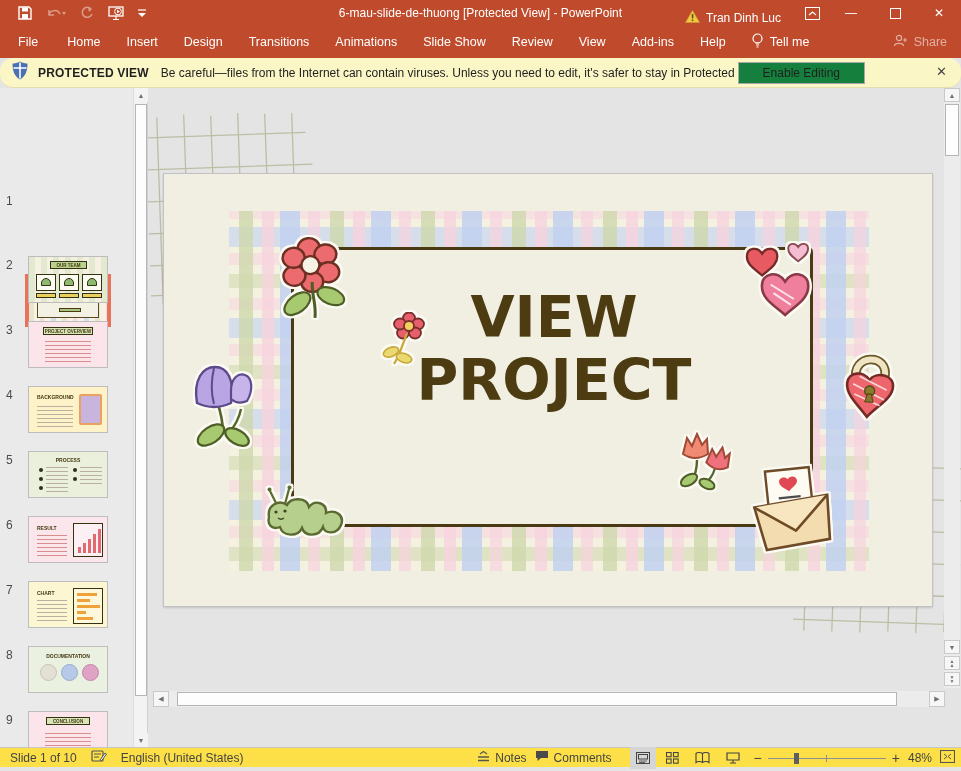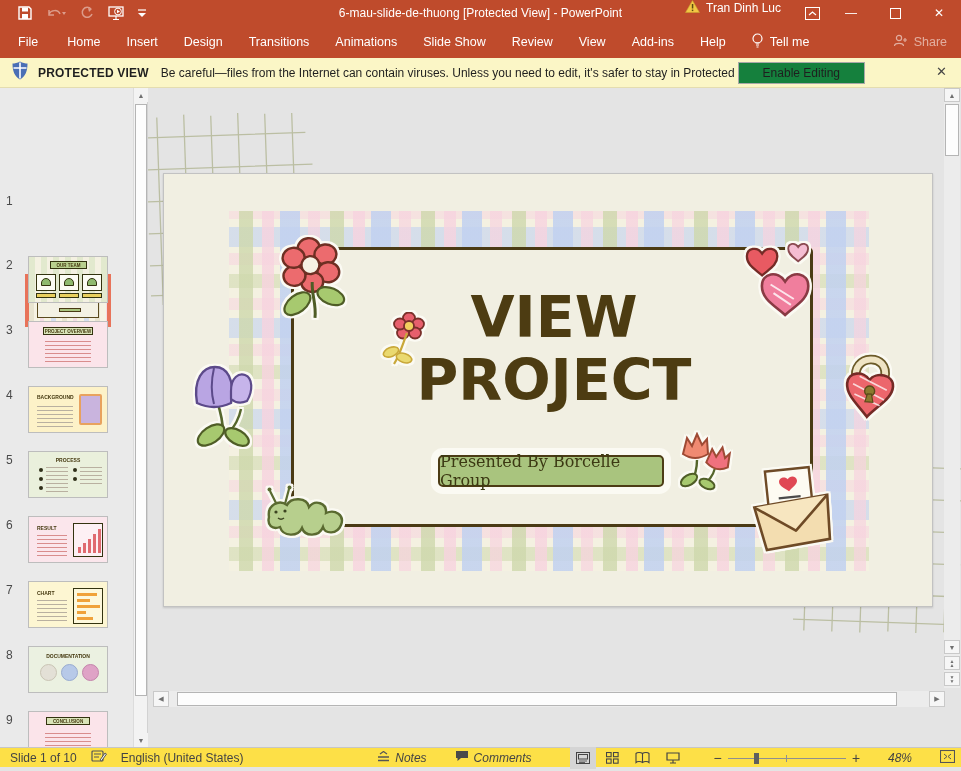--- a/index.html
+++ b/index.html
@@ -6,34 +6,34 @@
   html,body { width:961px; height:771px; }
   body { font-family:"Liberation Sans", sans-serif; background:#e4e4e4; }
   .app { position:relative; width:961px; height:771px; overflow:hidden; background:#e4e4e4; }
 
   
   .titlebar { position:absolute; left:0; top:0; width:961px; height:26px; background:#bf4b2c; display:flex; align-items:center; }
   .qat { display:flex; align-items:center; gap:14px; padding-left:18px; }
   .qat svg { display:block; }
   .qat .dim { opacity:.45; }
   .tb-title { position:absolute; left:0; right:0; top:0; height:26px; display:flex; align-items:center; justify-content:center; color:#fff; font-size:12px; pointer-events:none; }
-  .tb-right { position:absolute; right:0; top:0; height:26px; display:flex; align-items:flex-start; }
+  .tb-right { position:absolute; right:0; top:0; height:26px; display:flex; align-items:flex-end; }
   .tb-user { display:flex; align-items:center; gap:6px; color:#fff; font-size:12px; margin-right:14px; }
   .winbtn { width:44px; height:26px; display:flex; align-items:center; justify-content:center; color:#fff; font-size:12px; }
   .ribbon-disp { width:34px; height:26px; display:flex; align-items:center; justify-content:center; }
 
   
   .ribbon { position:absolute; left:0; top:26px; width:961px; height:32px; background:#bf4b2c; display:flex; align-items:center; }
   .rtab { color:#fff; font-size:12.5px; padding:0 13px; height:32px; display:flex; align-items:center; }
   .rtab.file { padding:0 16px; margin-left:2px; }
   .tellme { display:flex; align-items:center; gap:6px; color:#fff; font-size:12.5px; padding:0 12px; }
   .share { position:absolute; right:14px; top:0; height:32px; display:flex; align-items:center; gap:6px; color:rgba(255,255,255,.55); font-size:12.5px; }
 
   
-  .banner { position:absolute; left:0; top:58px; width:961px; height:30px; background:#fbf6c6; border-bottom:1px solid #e4ddb0; display:flex; align-items:center; }
+  .banner { position:absolute; left:0; top:58px; width:961px; height:30px; background:#fbf6c6; border-bottom:1px solid #e4ddb0; display:flex; align-items:center;border-radius:13px; }
   .banner .shield { margin:0 10px 0 12px; }
   .banner b { font-size:12px; color:#1f1f1f; margin-right:12px; letter-spacing:.2px; }
   .banner .msg { font-size:12px; color:#1f1f1f; }
   .banner .btn { position:absolute; right:96px; top:4px; height:22px; padding:0 24px; background:#15803d; border:1px solid #a8a8a8; font-size:12px; color:#1f1f1f; display:flex; align-items:center; }
   .banner .close { position:absolute; right:14px; top:6px; font-size:13px; color:#444; }
 
   
   .main { position:absolute; left:0; top:88px; width:961px; height:659px; }
 
   
@@ -90,21 +90,21 @@
   .vscroll-c { position:absolute; left:796px; top:0; width:16px; height:600px; background:#ececec; }
   .vscroll-c .sbtn { width:16px; background:#f6f6f6; border:1px solid #c9c9c9; }
   .vscroll-c .sthumb { position:absolute; left:1px; top:16px; width:14px; height:52px; background:#fdfdfd; border:1px solid #b5b5b5; }
   .hscroll { position:absolute; left:5px; top:603px; width:792px; height:16px; background:#ececec; }
   .hscroll .sbtn { width:16px; height:16px; background:#f6f6f6; border:1px solid #c9c9c9; }
   .hscroll .sthumb { position:absolute; left:24px; top:1px; width:720px; height:14px; background:#fdfdfd; border:1px solid #b5b5b5; }
 
   
   .statusbar { position:absolute; left:0; top:747px; width:961px; height:20px; background:#fde047; border-top:1px solid #c6c6c6; display:flex; align-items:center; font-size:12px; color:#444; }
   .sb-left { display:flex; align-items:center; gap:14px; margin-left:10px; }
-  .sb-right { position:absolute; right:6px; display:flex; align-items:center; gap:28px;font-style:italic; }
+  .sb-right { position:absolute; right:6px; display:flex; align-items:center; gap:8px; }
   .sb-item { display:flex; align-items:center; gap:5px; }
   .viewbtn { width:26px; height:22px; display:flex; align-items:center; justify-content:center; }
   .viewbtn.active { background:#d5d5d5; }
   .zoomctl { display:flex; align-items:center; gap:6px; }
   .ztrack { position:relative; width:118px; height:14px; }
   .ztrack .line { position:absolute; left:0; right:0; top:7px; height:1px; background:#8f8f8f; }
   .ztrack .tick { position:absolute; left:58px; top:4px; width:1px; height:7px; background:#8f8f8f; }
   .ztrack .zthumb { position:absolute; left:26px; top:2px; width:5px; height:11px; background:#5f5f5f; }
 </style>
 </head>
@@ -338,21 +338,20 @@
 
       <div class="slide">
         <div class="plaid"></div>
         <div class="panel"></div>
 
         <div class="slide-title">
           <div>VIEW</div>
           <div>PROJECT</div>
         </div>
 
-        <div class="subtitle">Presented By Borcelle Group</div>
 
         <svg class="sticker" style="left:105px; top:60px;" width="86" height="92" viewBox="0 0 86 92">
           <g transform="rotate(-6 43 46)">
             <g fill="#ec6b6e" stroke="#6e2f23" stroke-width="2.4">
               <ellipse cx="43" cy="14" rx="11" ry="10"></ellipse>
                 <ellipse cx="59" cy="22" rx="11" ry="10"></ellipse>
                 <ellipse cx="60" cy="40" rx="11" ry="10"></ellipse>
                 <ellipse cx="43" cy="48" rx="11" ry="10"></ellipse>
                 <ellipse cx="26" cy="40" rx="11" ry="10"></ellipse>
                 <ellipse cx="27" cy="22" rx="11" ry="10"></ellipse>

